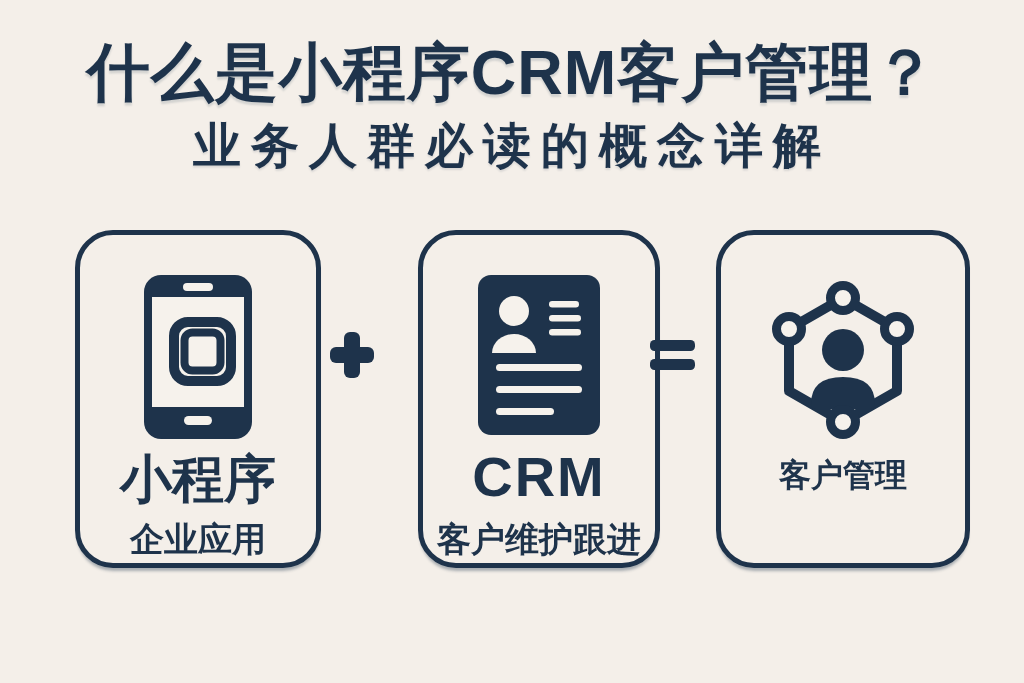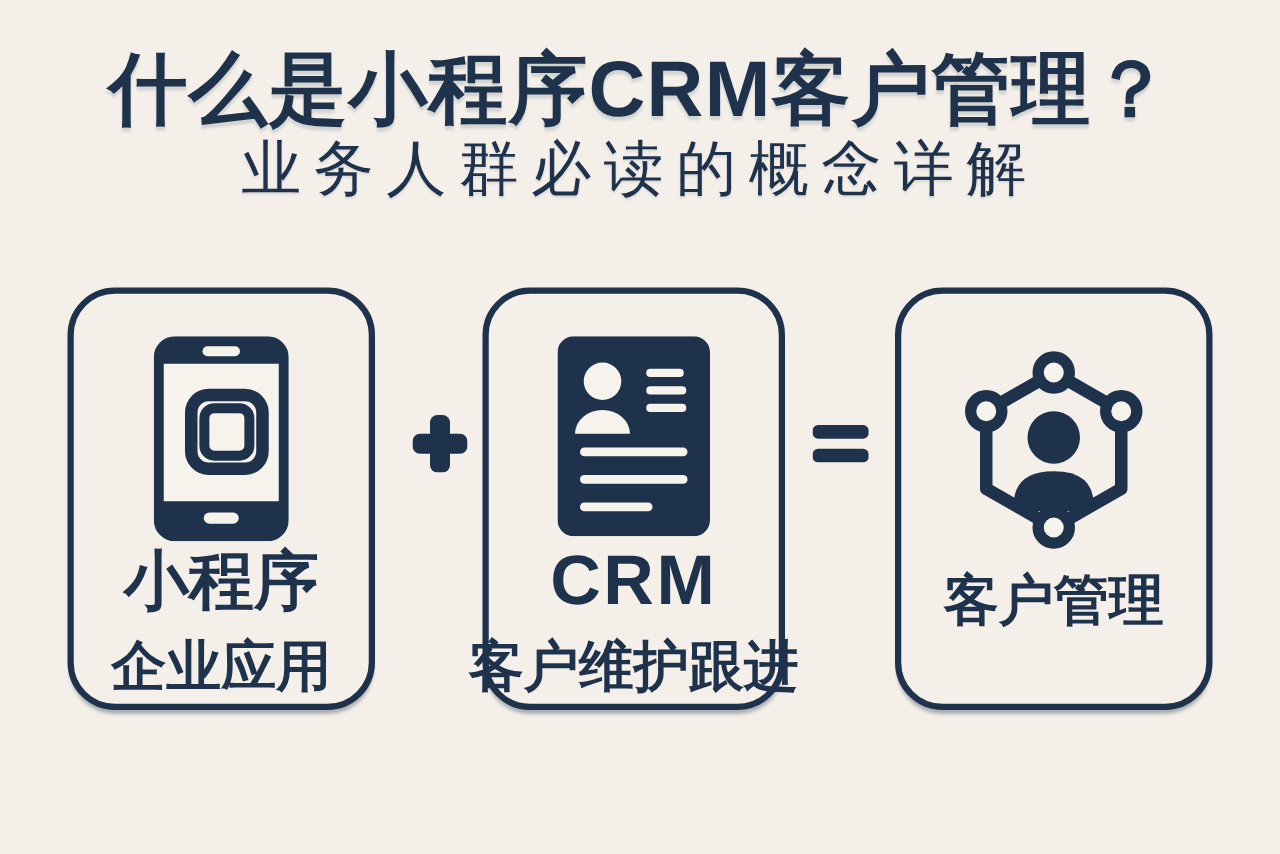--- a/index.html
+++ b/index.html
@@ -22,61 +22,61 @@
   }
   .title{
     font-size:63px;
     font-weight:900;
     letter-spacing:1px;
     line-height:1.15;
     text-shadow:0 3px 2px rgba(30,51,75,.15);
     white-space:nowrap;
   }
   .subtitle{
-    margin-top:4px;
+    margin-top:14px;
     font-size:48px;
-    font-weight:400;
+    font-weight:700;
     letter-spacing:10px;
     line-height:1.0;
     text-shadow:0 2px 2px rgba(30,51,75,.12);
     white-space:nowrap;
   }
   .card{
     position:absolute;
     top:230px;
     height:338px;
     background:var(--background);
     border:5px solid var(--ink);
     border-radius:38px;
     box-shadow:0 5px 3px -2px rgba(30,51,75,.35);
     display:flex;
     flex-direction:column;
     align-items:center;
   }
-  .card-1{left:54px;width:246px;font-family:Liberation Serif, serif;}
-  .card-2{left:386px;width:242px;}
+  .card-1{left:75px;width:246px;}
+  .card-2{left:418px;width:242px;}
   .card-3{left:716px;width:254px;}
   .icon-wrap{
     height:198px;
     margin-top:26px;
     display:flex;
     align-items:center;
     justify-content:center;
   }
   .card-title{
     font-weight:900;
     line-height:1.0;
     white-space:nowrap;
   }
   .card-1 .card-title{font-size:52px;}
   .card-2 .card-title{font-size:56px;letter-spacing:2px;}
-  .card-3 .card-title{font-size:44px;}
+  .card-3 .card-title{font-size:32px;}
   .card-subtitle{
     margin-top:12px;
-    font-size:44px;
+    font-size:34px;
     font-weight:800;
     white-space:nowrap;
   }
   .operator{
     position:absolute;
     display:block;
   }
   .op-plus{left:330px;top:332px;}
   .op-equals{left:650px;top:340px;}
 </style>

